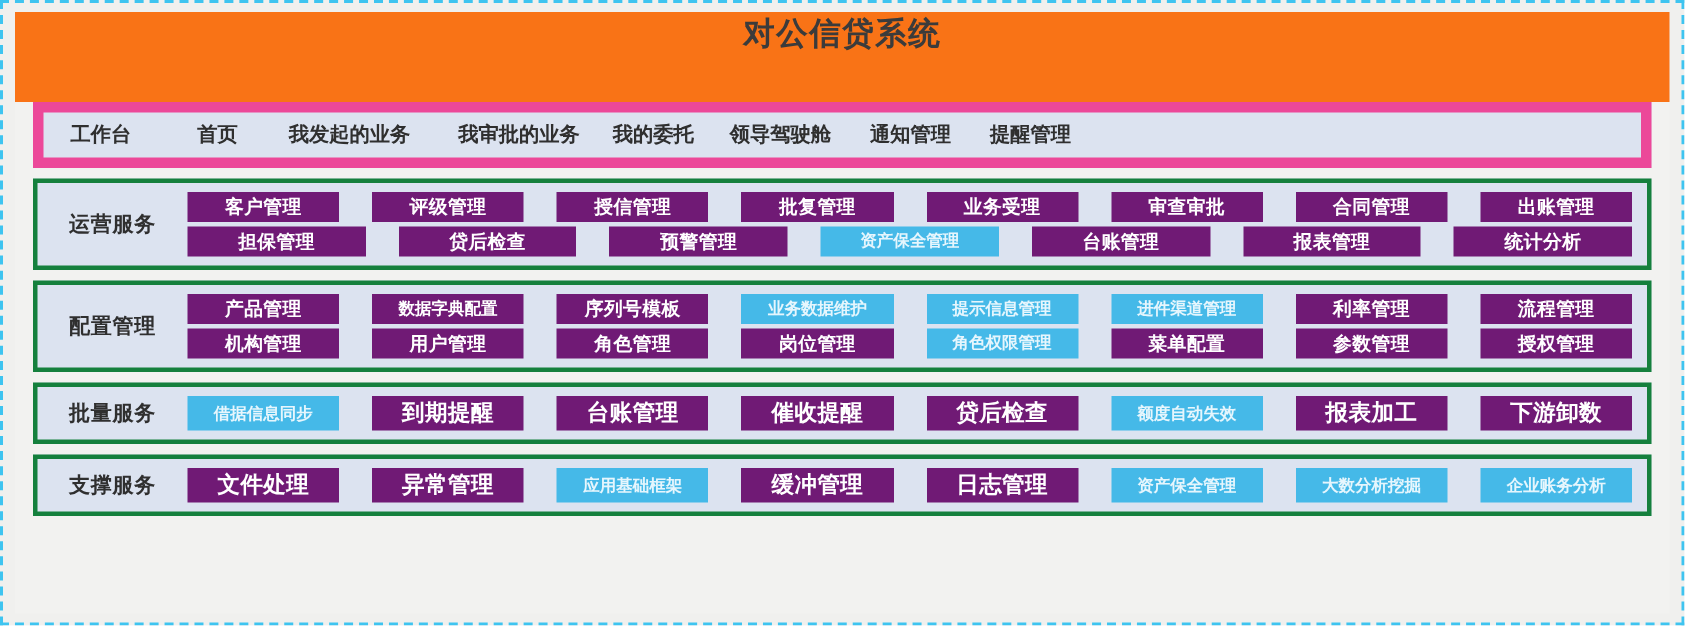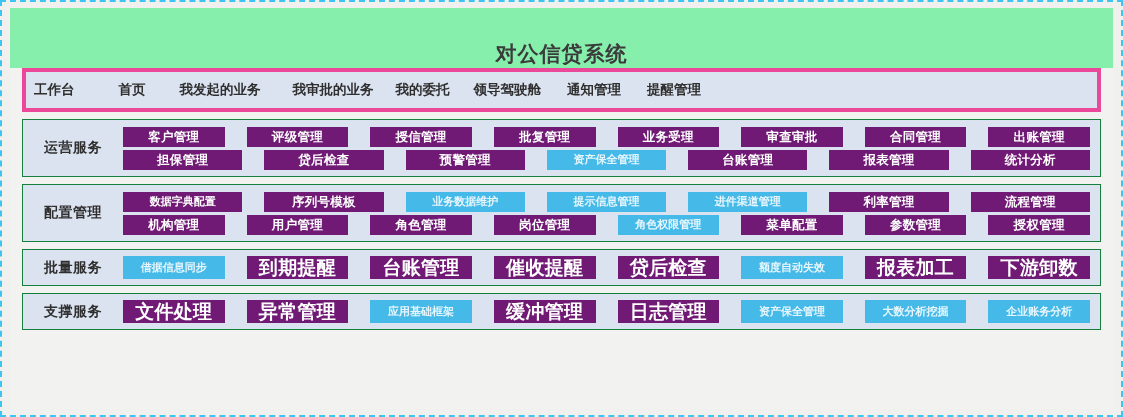--- a/index.html
+++ b/index.html
@@ -27,57 +27,57 @@
     bottom: 6px;
     background: #f2f2f0;
     box-sizing: border-box;
     padding: 0;
   }
 
   
   .title-bar {
     height: 60px;
     display: flex;
-    align-items: flex-end;
+    align-items: flex-start;
     justify-content: center;
-    background: #86efac;
+    background: #f97316;
   }
   .title-text {
     font-size: 21px;
     font-weight: bold;
     color: #3b3b3b;
     letter-spacing: 1px;
   }
 
   
   .nav-bar {
     margin: 0 12px;
     height: 44px;
     background: #dce3f0;
-    border: 4px solid #ec4899;
+    border: 7px solid #ec4899;
     display: flex;
     align-items: center;
-    padding-left: 8px;
+    padding-left: 18px;
     box-sizing: border-box;
   }
   .nav-item {
     font-size: 13.5px;
     font-weight: bold;
     color: #2f2f2f;
     white-space: nowrap;
   }
   .nav-item + .nav-item { margin-left: 0; }
 
   
   .sections {
     margin: 7px 12px 0 12px;
   }
   .section {
     background: #dce3f0;
-    border: 1px solid #15803d;
+    border: 3px solid #15803d;
     display: flex;
     align-items: center;
     margin-bottom: 7px;
     box-sizing: border-box;
     padding: 6px 10px 6px 0;
   }
   .section.two-row { min-height: 58px; }
   .section.one-row { min-height: 36px; }
 
   .sec-label {
@@ -107,21 +107,21 @@
     background: #701a75;
     color: #ffffff;
     font-size: 12.5px;
     font-weight: bold;
     white-space: nowrap;
     overflow: hidden;
     letter-spacing: 0.3px;
   }
   .btn.small  { font-size: 11px; font-weight: bold; letter-spacing: 0; }
   .btn.dim    { background: #45b9e8; color: #e6f6fd; }
-  .btn.tall   { height: 23px; line-height: 23px; font-size: 19px; }
+  .btn.tall   { height: 23px; line-height: 23px; font-size: 15px; }
   .btn.tall.small { font-size: 11px; }
 </style>
 </head>
 <body>
 
 <div id="page">
   <div id="inner">
 
     <div class="title-bar">
       <div class="title-text">对公信贷系统</div>
@@ -160,20 +160,21 @@
               <div class="btn">台账管理</div>
               <div class="btn">报表管理</div>
               <div class="btn">统计分析</div>
             </div>
           </div>
         </div>
         <div class="section two-row">
           <div class="sec-label">配置管理</div>
           <div class="sec-rows">
             <div class="sec-row">
+              <div class="btn">产品管理</div>
               <div class="btn small">数据字典配置</div>
               <div class="btn">序列号模板</div>
               <div class="btn dim small">业务数据维护</div>
               <div class="btn dim small">提示信息管理</div>
               <div class="btn dim small">进件渠道管理</div>
               <div class="btn">利率管理</div>
               <div class="btn">流程管理</div>
             </div>
             <div class="sec-row">
               <div class="btn">机构管理</div>

